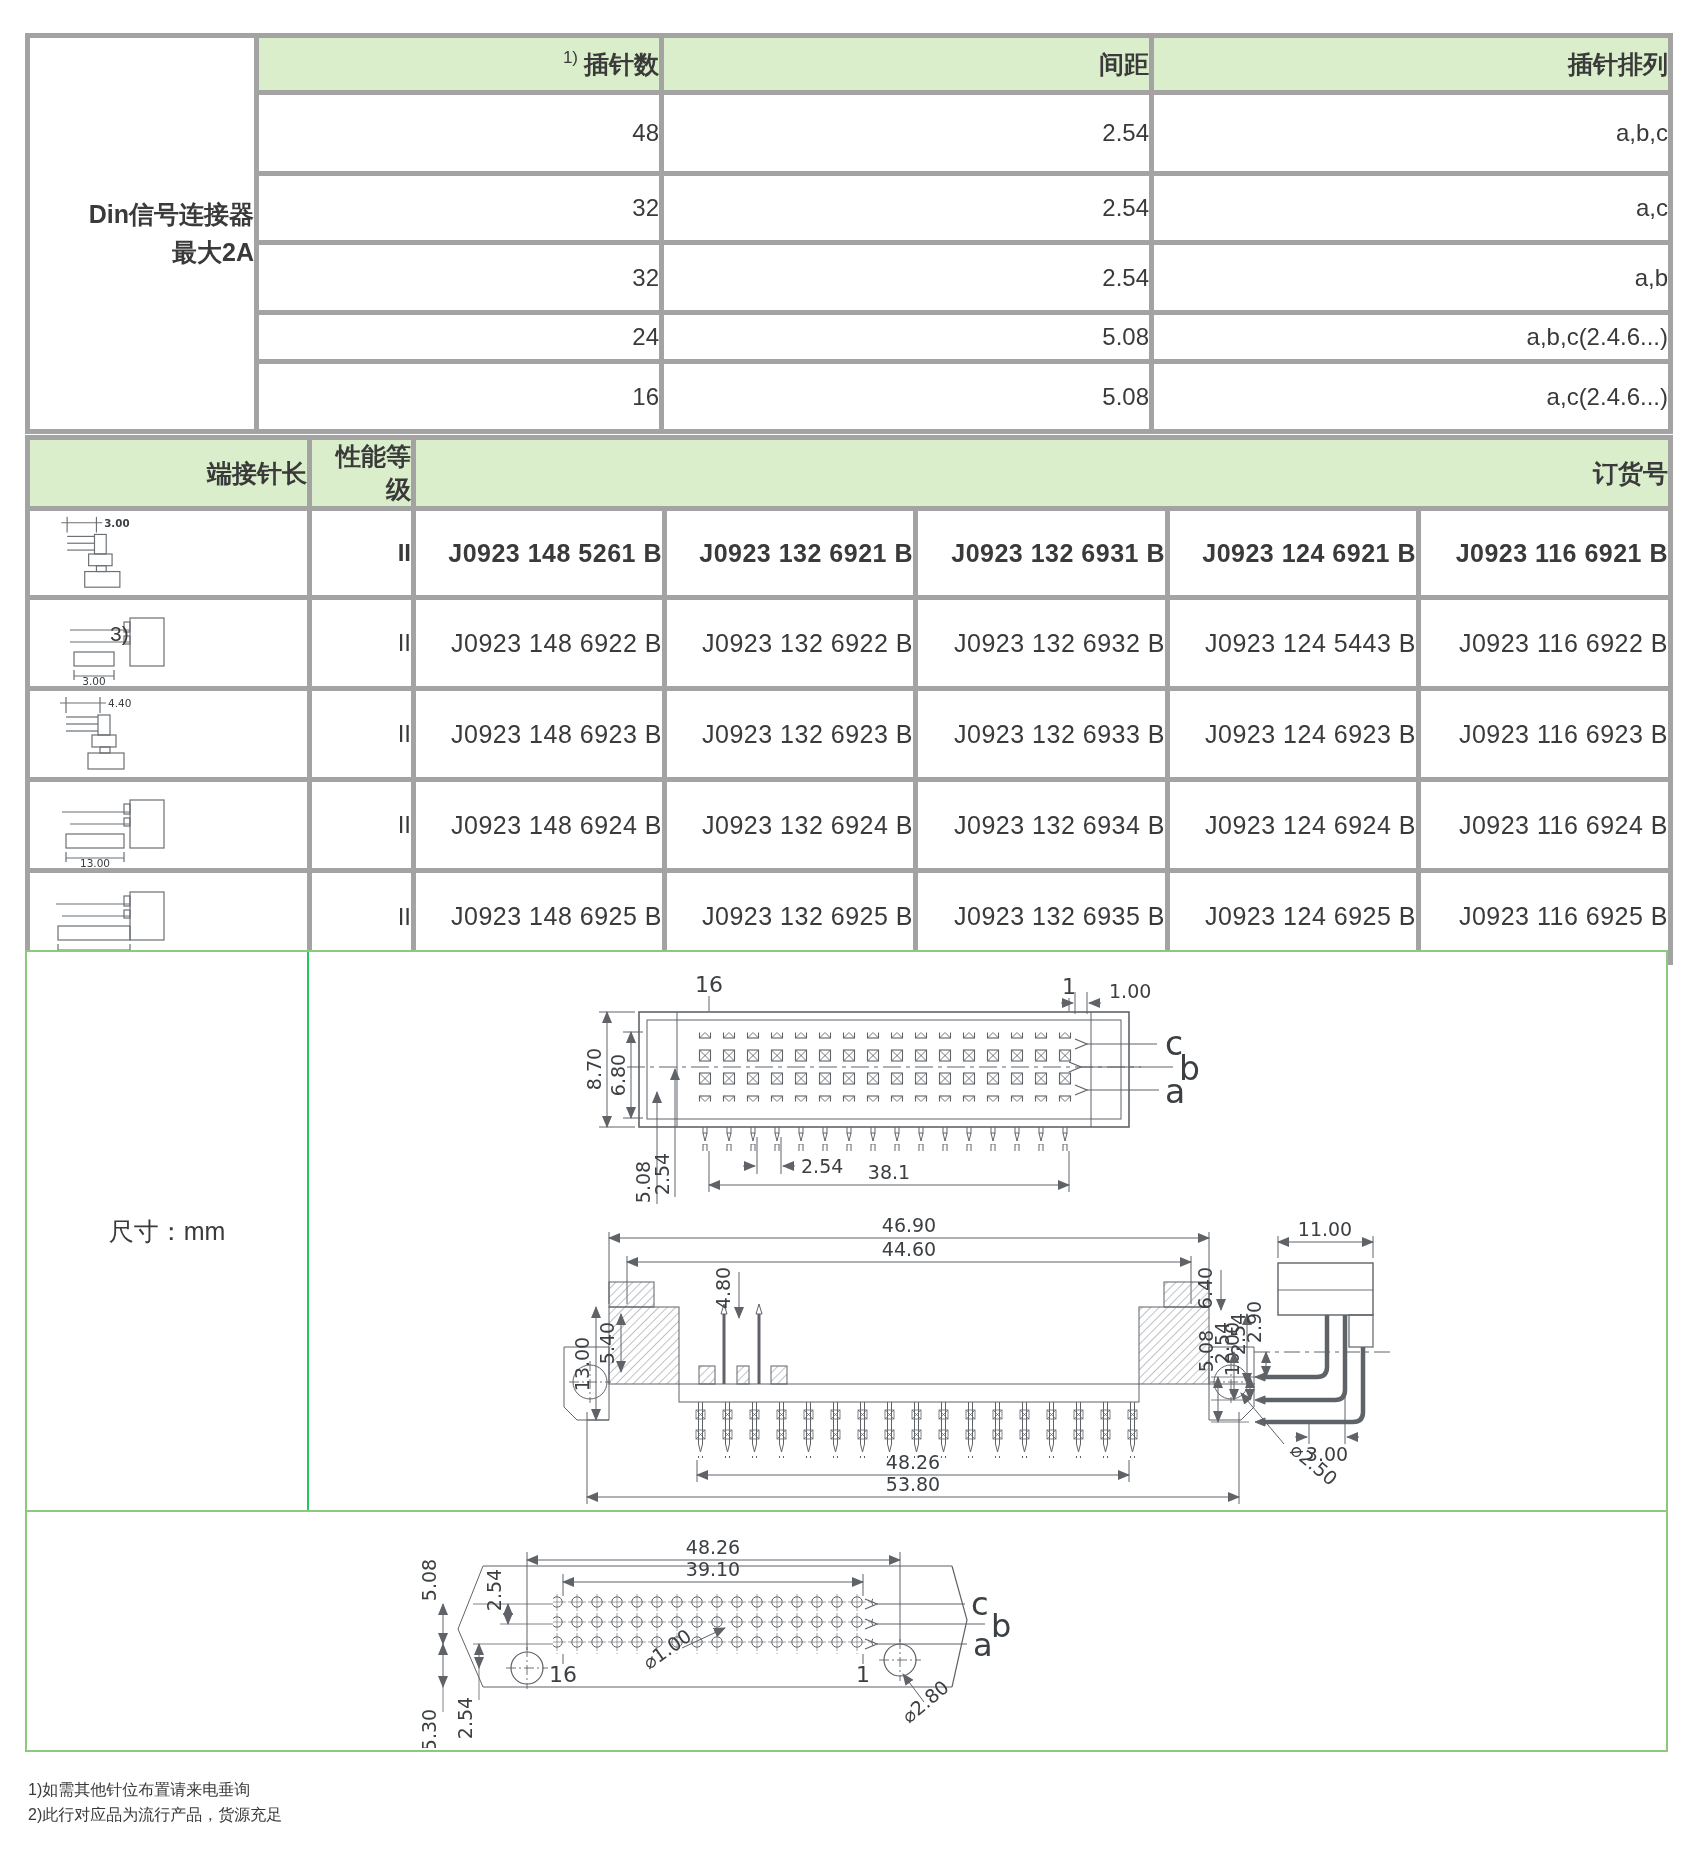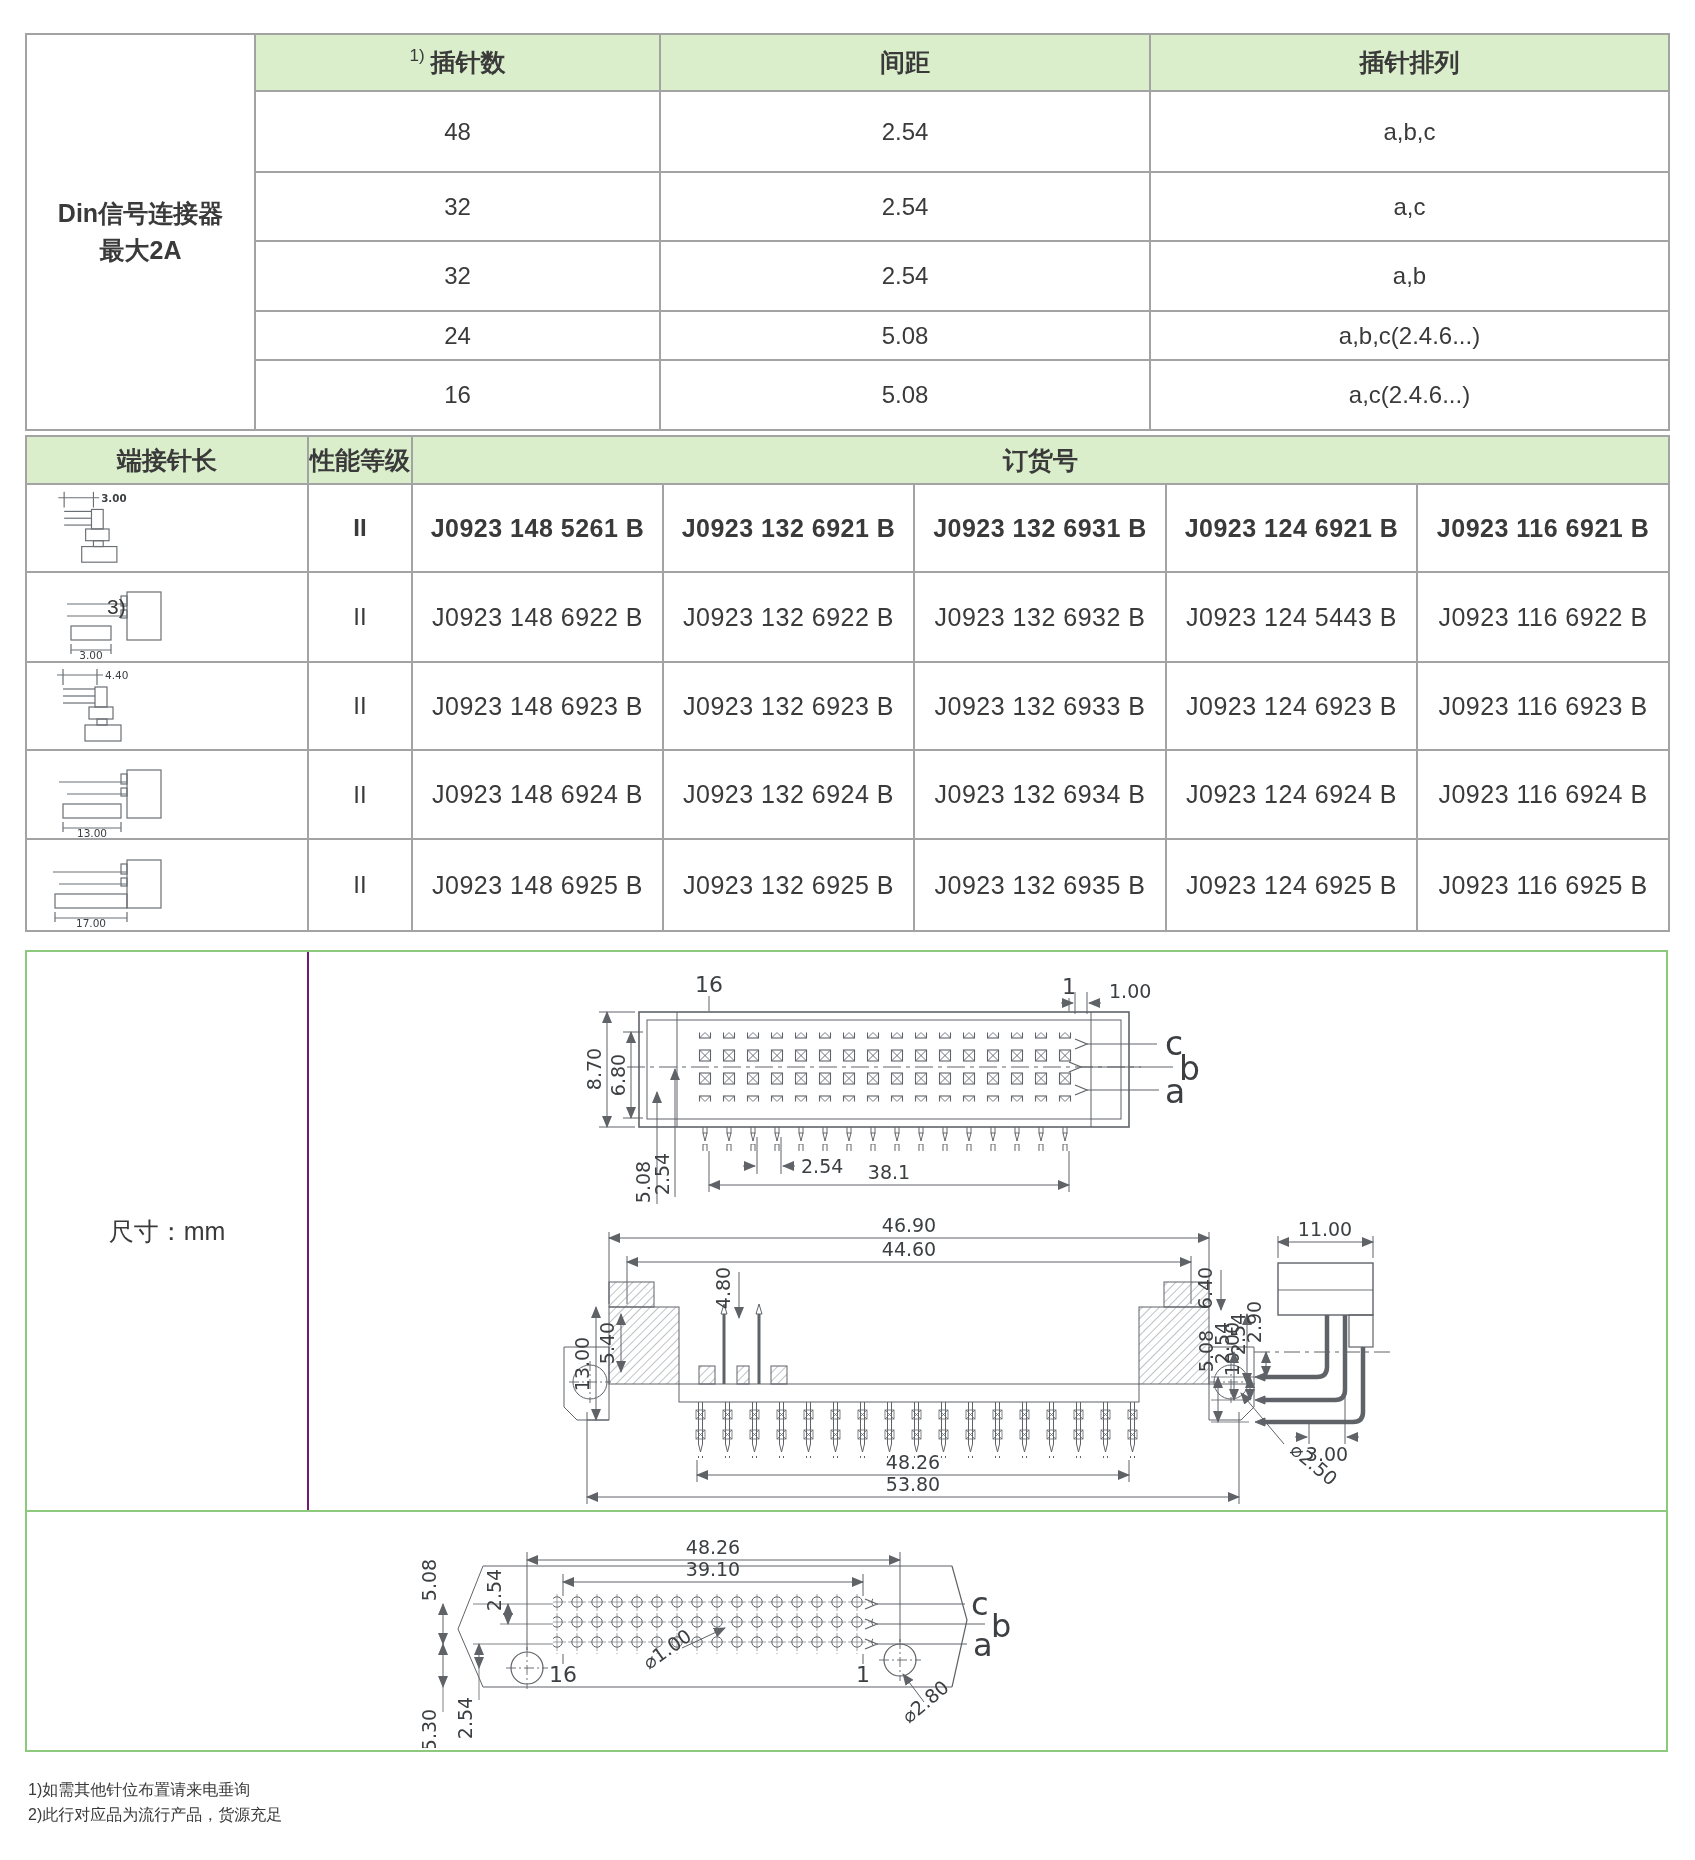--- a/index.html
+++ b/index.html
@@ -2,34 +2,34 @@
 <html><head>
 <meta charset="utf-8">
 <style>
   * { margin:0; padding:0; box-sizing:border-box; }
   body { background:#fff; }
   .sheet {
     position:relative; width:1695px; height:1860px; background:#fff;
     font-family:"Liberation Sans","DejaVu Sans",sans-serif; color:#3a3a3a;
   }
   table { border-collapse:collapse; table-layout:fixed; position:absolute; left:25px; }
-  td { border:2px solid #a3a3a3; text-align:center; vertical-align:middle; font-size:24px; color:#3a3a3a; background:#fff;margin-left:36px; }
+  td { border:5px solid #a3a3a3; text-align:right; vertical-align:middle; font-size:24px; color:#3a3a3a; background:#fff;margin-left:36px; }
   .hdr { background:#daeecb; font-weight:bold; font-size:25px; }
   .t1 { top:33px; width:1643px; }
   .t2 { top:435px; width:1643px; }
   .t1 .product { font-weight:bold; font-size:25px; line-height:1.5; }
   .sup-note { font-weight:normal; font-size:17px; vertical-align:top; margin-right:6px; }
   .order-cell { font-size:25px; letter-spacing:0.5px; }
   .bold-row td { font-weight:bold; }
   .pinlen-cell { position:relative; }
   .row-note { position:absolute; left:80px; top:22px; font-size:21px; }
   .section { position:absolute; left:25px; border:2px solid #8cc97c; display:flex; background:#fff; }
   .sec-dims { top:950px; width:1643px; height:562px; }
   .sec-pcb  { top:1510px; width:1643px; height:242px; }
-  .label-cell { width:282px; border-right:2px solid #701a75; display:flex; align-items:center; justify-content:center; font-size:25px; flex:none; }
+  .label-cell { width:282px; border-right:2px solid #22c55e; display:flex; align-items:center; justify-content:center; font-size:25px; flex:none; }
   .draw-area { flex:1; overflow:hidden; }
   .footnotes { position:absolute; left:28px; top:1778px; font-size:16px; line-height:1.55; color:#3a3a3a; }
   svg text { font-family:"DejaVu Sans","Liberation Sans",sans-serif; fill:#3c4043; }
   svg { display:block; }
 </style>
 </head>
 <body>
 
 <div class="sheet">
 

